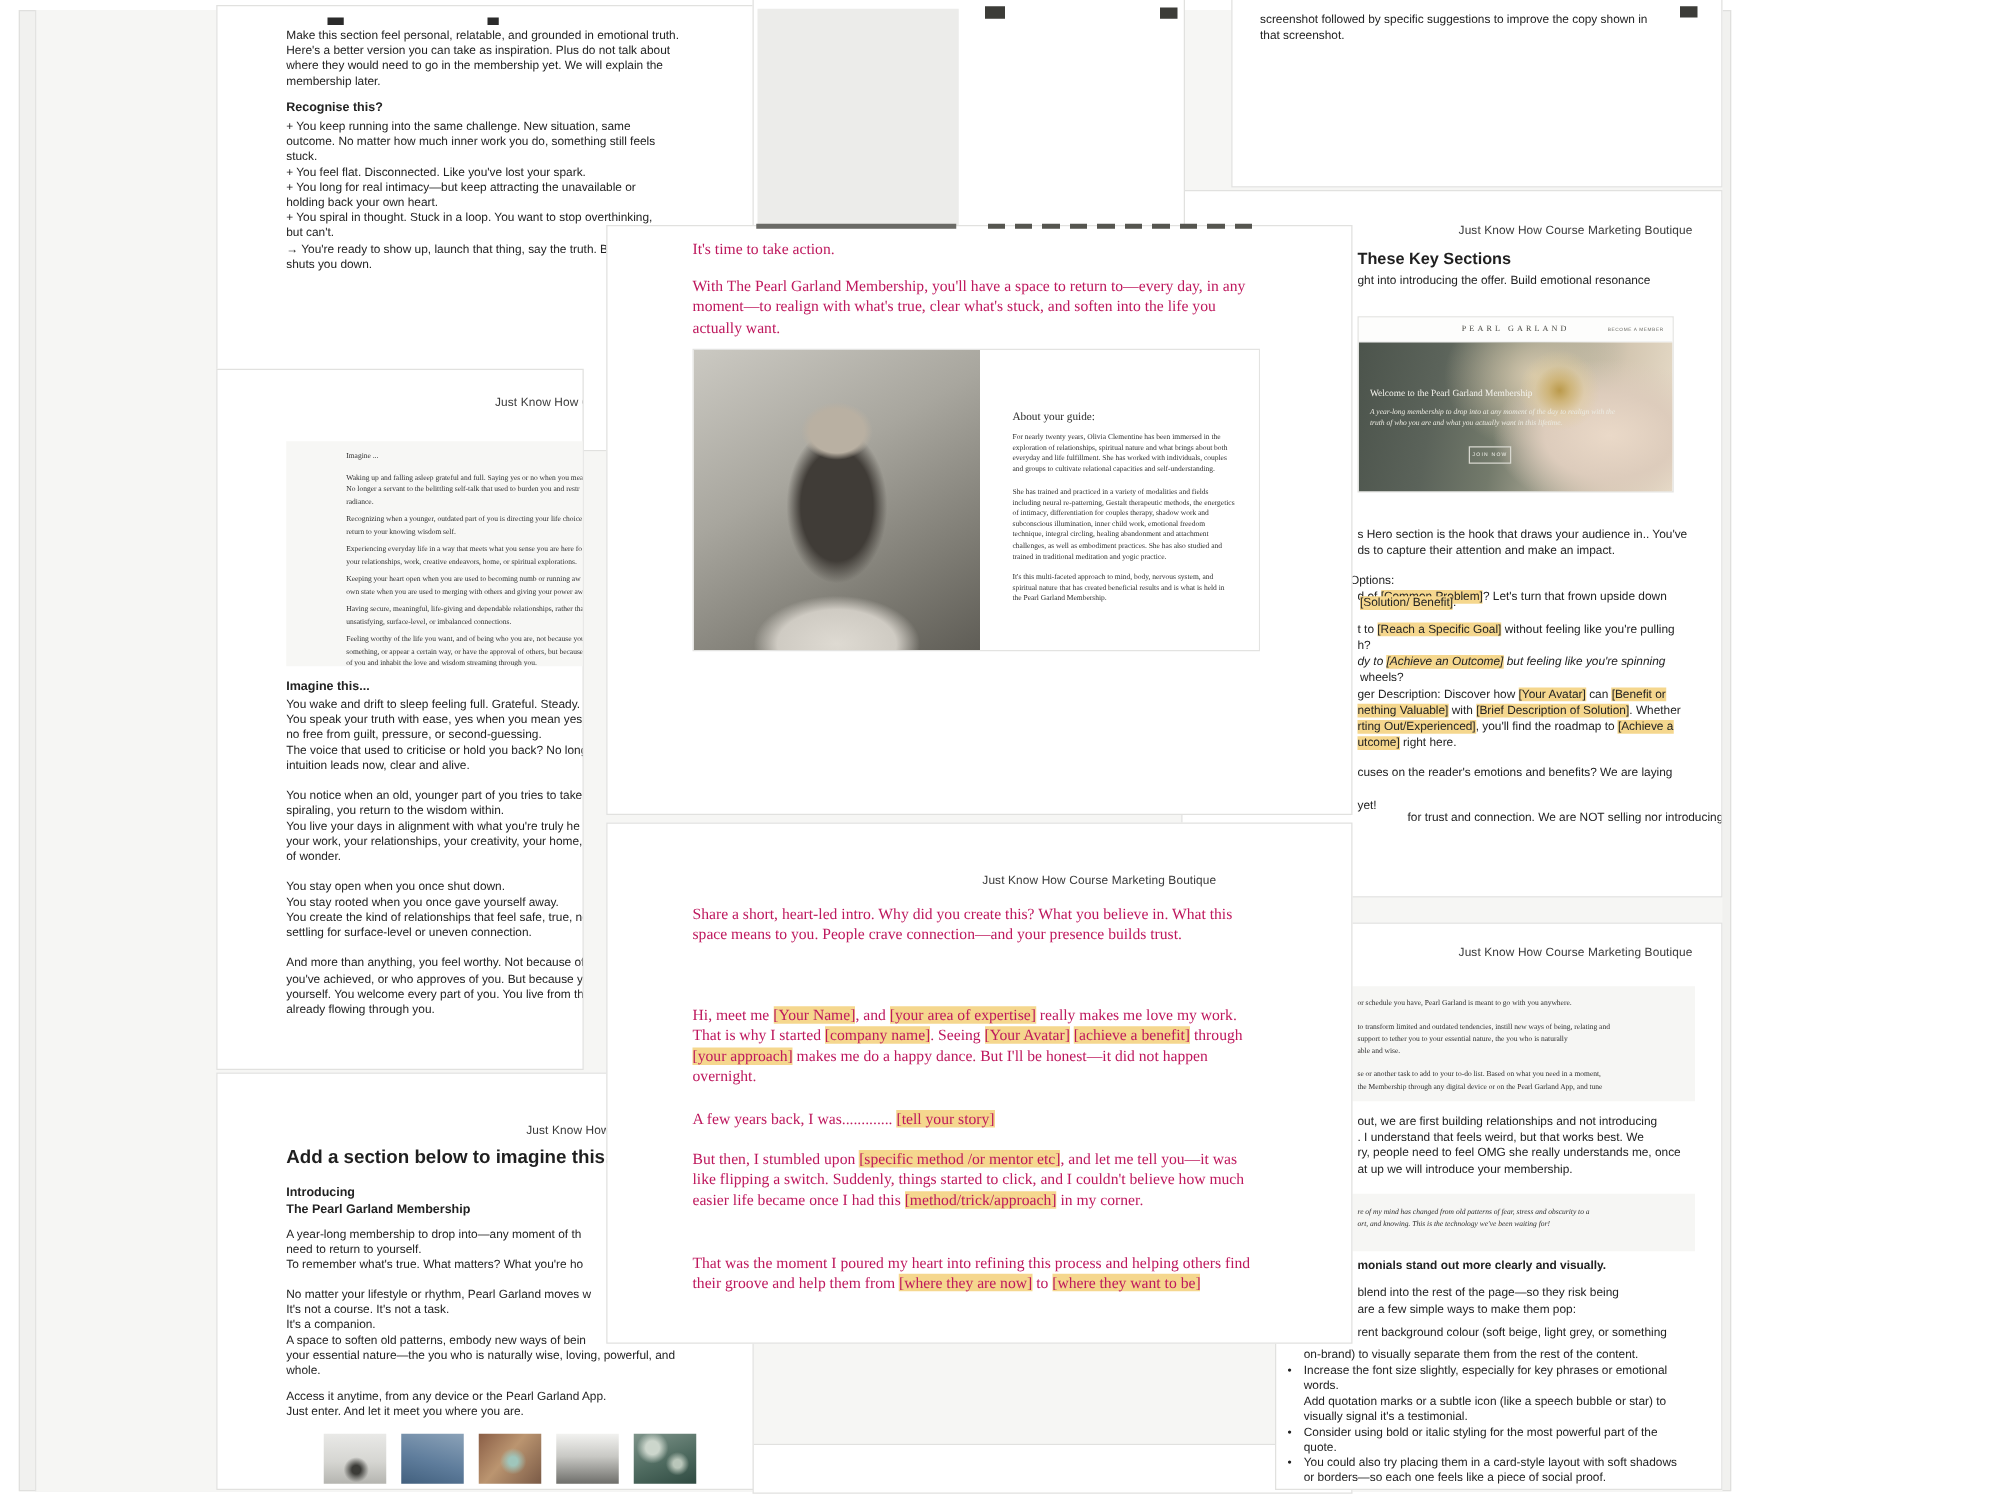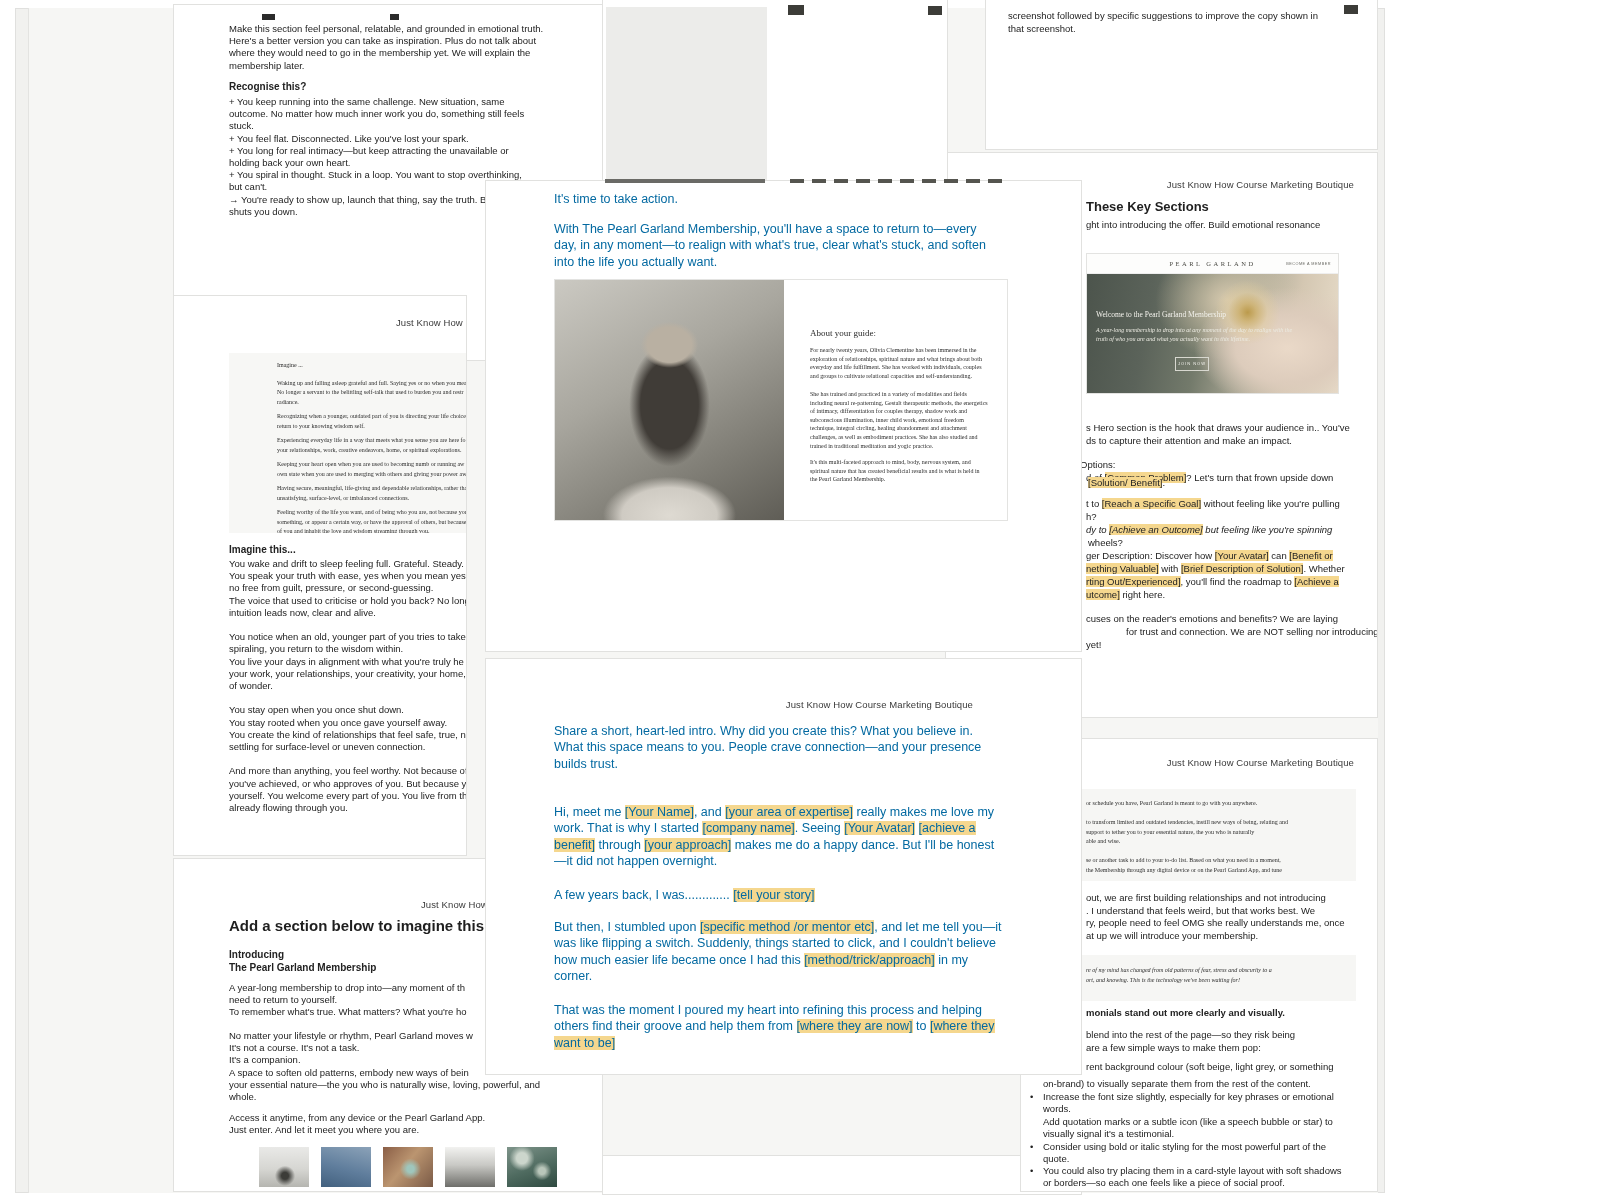--- a/index.html
+++ b/index.html
@@ -7,21 +7,21 @@
     font-family:"Liberation Sans","DejaVu Sans",sans-serif;color:#1f1f1f;}
   .frame{position:absolute;left:15px;top:8px;width:1370px;height:1185px;
     background:#f1f1ef;border:1px solid #e0e0de;box-sizing:border-box;}
   .frame-inner{position:absolute;left:28px;top:8px;width:1350px;height:1185px;
     background:#f6f6f4;border-left:1px solid #e3e3e1;box-sizing:border-box;}
   .page{position:absolute;background:#ffffff;border:1px solid #e1e1df;
     box-sizing:border-box;overflow:hidden;}
   .abs{position:absolute;}
   .pre{white-space:pre;}
   .b9{font-size:9.5px;line-height:12.2px;color:#222;}
-  .b12{font-size:12.5px;line-height:16.4px;color:#0369a1;}
+  .b12{font-size:12.5px;line-height:16.4px;color:#be185d;font-family:Liberation Serif, serif;}
   .hdr{font-size:9.5px;color:#3a3a3a;letter-spacing:.1px;}
   .bold{font-weight:bold;}
   .serif{font-family:"Liberation Serif","DejaVu Serif",serif;}
   .s6{font-size:6px;line-height:9.5px;color:#2c2c2c;}
   .hl{background:#F5D78E;}
   .mark{position:absolute;background:#3c3c38;z-index:7;}
   .bullet-line{position:absolute;left:22px;font-size:9.5px;line-height:12px;color:#222;white-space:pre;}
   .bullet-line.dot::before{content:"\2022";position:absolute;left:-13px;}
   .shot{position:absolute;border:1px solid #e3e3e1;box-sizing:border-box;overflow:hidden;background:#fff;}
   .photo{position:absolute;left:0;top:0;width:229px;height:100%;
@@ -181,21 +181,21 @@
     <div class="abs b9 pre" style="left:142px;top:324px;"><span class="hl">[Solution/ Benefit]</span><span>.</span></div>
     <div class="abs b9 pre" style="left:140px;top:345px;"><span>t to </span><span class="hl">[Reach a Specific Goal]</span><span> without feeling like you're pulling</span></div>
     <div class="abs b9 pre" style="left:140px;top:358px;"><span>h?</span></div>
     <div class="abs b9 pre" style="left:140px;top:371px;font-style:italic;"><span>dy to </span><span class="hl">[Achieve an Outcome]</span><span> but feeling like you're spinning</span></div>
     <div class="abs b9 pre" style="left:142px;top:384px;"><span>wheels?</span></div>
     <div class="abs b9 pre" style="left:140px;top:397px;"><span>ger Description: Discover how </span><span class="hl">[Your Avatar]</span><span> can </span><span class="hl">[Benefit or</span></div>
     <div class="abs b9 pre" style="left:140px;top:410px;"><span class="hl">nething Valuable]</span><span> with </span><span class="hl">[Brief Description of Solution]</span><span>. Whether</span></div>
     <div class="abs b9 pre" style="left:140px;top:423px;"><span class="hl">rting Out/Experienced]</span><span>, you'll find the roadmap to </span><span class="hl">[Achieve a</span></div>
     <div class="abs b9 pre" style="left:140px;top:436px;"><span class="hl">utcome]</span><span> right here.</span></div>
     <div class="abs b9 pre" style="left:140px;top:460px;"><span>cuses on the reader's emotions and benefits? We are laying</span></div>
-    <div class="abs b9 pre" style="left:140px;top:473px;padding-left:40px;"><span>for trust and connection. We are NOT selling nor introducing</span></div>
+    <div class="abs b9 pre" style="left:140px;top:496px;padding-left:40px;"><span>for trust and connection. We are NOT selling nor introducing</span></div>
     <div class="abs b9 pre" style="left:140px;top:486px;"><span>yet!</span></div>
   </div>
 
   <div class="page" style="left:1020px;top:738px;width:358px;height:454px;z-index:2;">
     <div class="abs hdr" style="left:0;top:18px;width:333px;text-align:right;">Just Know How Course Marketing Boutique</div>
     <div class="abs" style="left:20px;top:50px;width:315px;height:92px;background:#f6f6f4;overflow:hidden;">
       <div class="serif s6 pre" style="padding:10px 0 0 45px;">or schedule you have, Pearl Garland is meant to go with you anywhere.
 
 to transform limited and outdated tendencies, instill new ways of being, relating and
 support to tether you to your essential nature, the you who is naturally

